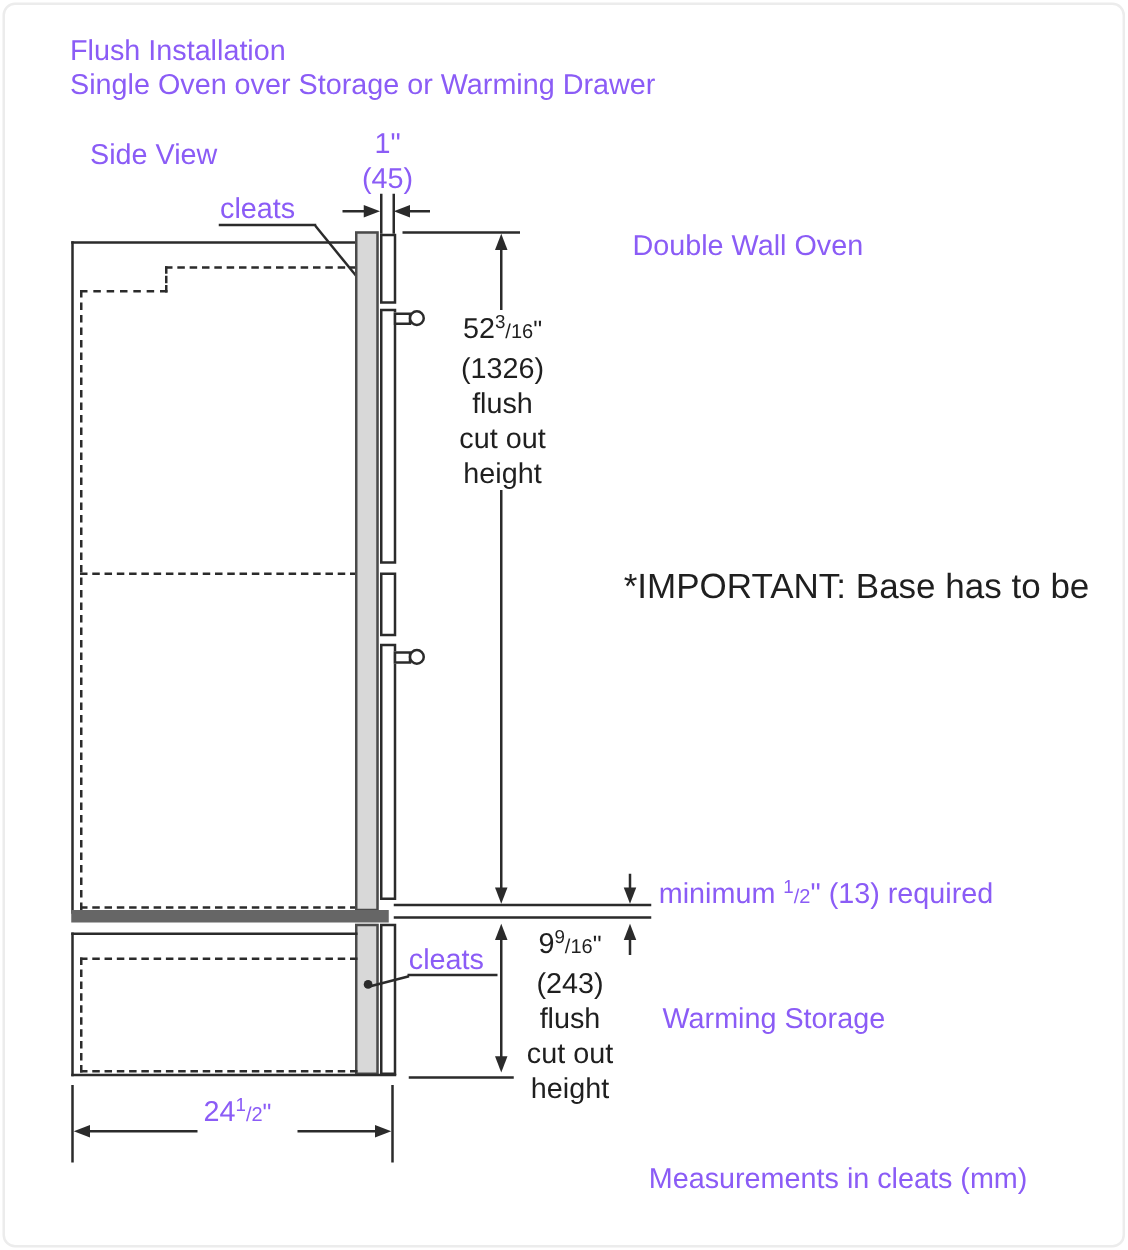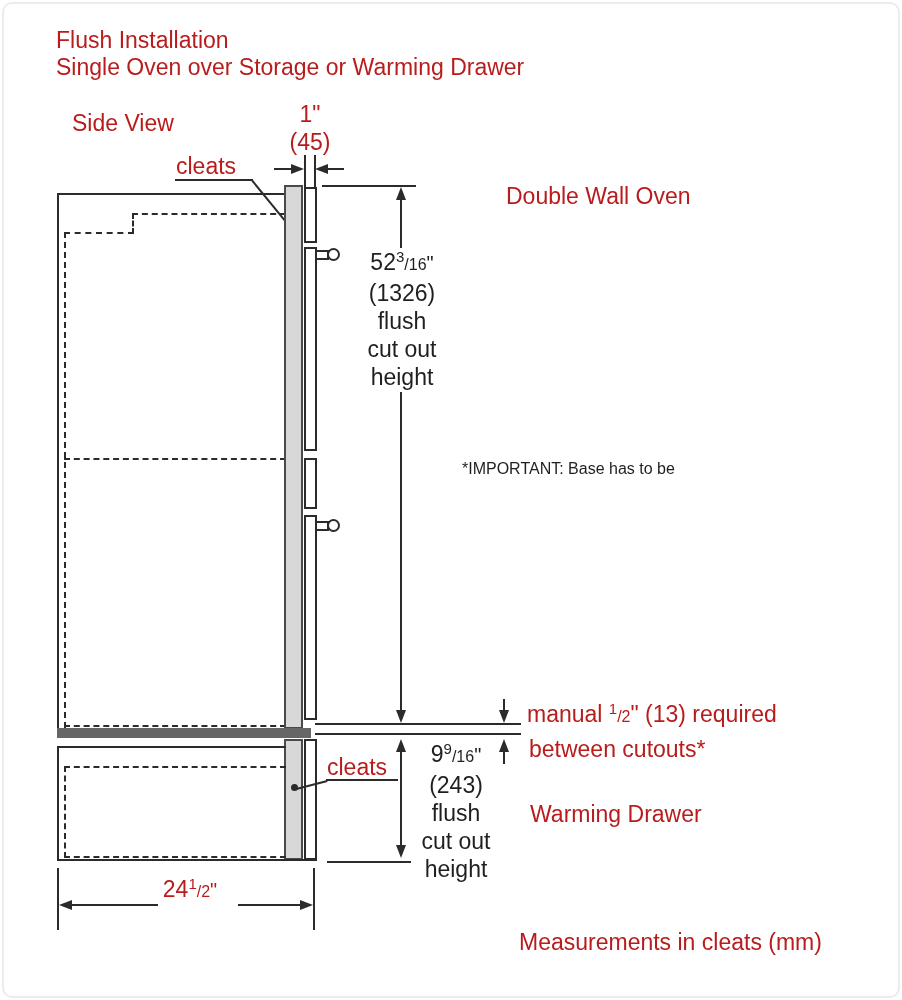--- a/index.html
+++ b/index.html
@@ -1,21 +1,21 @@
 <!DOCTYPE html>
 <html><head>
 <meta charset="utf-8">
 <style>
   html,body{margin:0;padding:0;background:#fff;}
   #canvas{
     position:relative;width:902px;height:1000px;background:#ffffff;overflow:hidden;
     font-family:"Liberation Sans",sans-serif;color:#1f1f1f;
   }
   .abs{position:absolute;}
-  .t{position:absolute;white-space:nowrap;color:#b91c1c;font-size:23px;line-height:26px;}
+  .t{position:absolute;white-space:nowrap;color:#8b5cf6;font-size:23px;line-height:26px;}
   .tc{text-align:center;}
   
   .ln{position:absolute;background:#2b2b2b;}
   
   .dh{position:absolute;border-top:2px dashed #2b2b2b;height:0;}
   .dv{position:absolute;border-left:2px dashed #2b2b2b;width:0;}
   
   .strip{position:absolute;background:#d8d8d8;border:2px solid #4a4a4a;box-sizing:border-box;}
   
   .flange{position:absolute;background:#ffffff;border:2px solid #2b2b2b;box-sizing:border-box;}
@@ -27,21 +27,21 @@
   .ah.up{border-left:5px solid transparent;border-right:5px solid transparent;border-bottom:13px solid #2b2b2b;}
   .ah.down{border-left:5px solid transparent;border-right:5px solid transparent;border-top:13px solid #2b2b2b;}
   .ah.left{border-top:5px solid transparent;border-bottom:5px solid transparent;border-right:13px solid #2b2b2b;}
   .ah.right{border-top:5px solid transparent;border-bottom:5px solid transparent;border-left:13px solid #2b2b2b;}
   
   .sup{font-size:15px;position:relative;top:-8px;}
   .den{font-size:16px;}
   .q{font-size:20px;}
   
   .dimstack{position:absolute;text-align:center;font-size:23px;line-height:28px;}
-  .note-line{font-size:16px;line-height:33px;padding-left:16px;white-space:nowrap;}
+  .note-line{font-size:28px;line-height:33px;padding-left:16px;white-space:nowrap;margin-left:37px;}
   .note-line.first{padding-left:0;}
   .frame{position:absolute;left:2px;top:2px;right:2px;bottom:2px;border:2px solid #ececec;border-radius:10px;pointer-events:none;}
   .leader{position:absolute;height:2px;background:#2b2b2b;transform-origin:0 0;}
 </style>
 </head>
 <body>
 
 <div id="canvas">
   <div class="frame"></div>
 
@@ -120,36 +120,35 @@
   <div class="t" style="left:506px;top:183px;">Double Wall Oven</div>
 
   <div class="abs" style="left:462px;top:452px;">
     <div class="note-line first">*IMPORTANT: Base has to be</div>
   </div>
 
   <div class="ln" style="left:503px;top:699px;width:2px;height:13px;"></div>
   <div class="ah down" style="left:499px;top:710px;"></div>
   <div class="ah up" style="left:499px;top:739px;"></div>
   <div class="ln" style="left:503px;top:750px;width:2px;height:14px;"></div>
-  <div class="t" style="left:527px;top:701px;"><span>manual </span><span class="sup">1</span><span class="den">/2</span><span>" (13) required</span></div>
-  <div class="t" style="left:529px;top:736px;">between cutouts*</div>
+  <div class="t" style="left:527px;top:701px;"><span>minimum </span><span class="sup">1</span><span class="den">/2</span><span>" (13) required</span></div>
 
   <div class="ah up" style="left:396px;top:739px;"></div>
   <div class="ln" style="left:400px;top:748px;width:2px;height:100px;"></div>
   <div class="ah down" style="left:396px;top:845px;"></div>
   <div class="ln" style="left:327px;top:861px;width:84px;height:2px;"></div>
   <div class="dimstack" style="left:408px;top:740px;width:96px;">
     <div><span>9</span><span class="sup">9</span><span class="den">/16</span><span class="q">"</span></div>
     <div>(243)</div>
     <div>flush</div>
     <div>cut out</div>
     <div>height</div>
   </div>
 
-  <div class="t" style="left:530px;top:801px;">Warming Drawer</div>
+  <div class="t" style="left:530px;top:801px;">Warming Storage</div>
 
   <div class="ln" style="left:57px;top:868px;width:2px;height:62px;"></div>
   <div class="ln" style="left:313px;top:868px;width:2px;height:62px;"></div>
   <div class="ah left" style="left:59px;top:900px;"></div>
   <div class="ln" style="left:70px;top:904px;width:88px;height:2px;"></div>
   <div class="ln" style="left:238px;top:904px;width:66px;height:2px;"></div>
   <div class="ah right" style="left:300px;top:900px;"></div>
   <div class="t tc" style="left:108px;top:876px;width:164px;"><span>24</span><span class="sup">1</span><span class="den">/2</span><span class="q">"</span></div>
 
   <div class="t" style="left:519px;top:929px;">Measurements in cleats (mm)</div>

